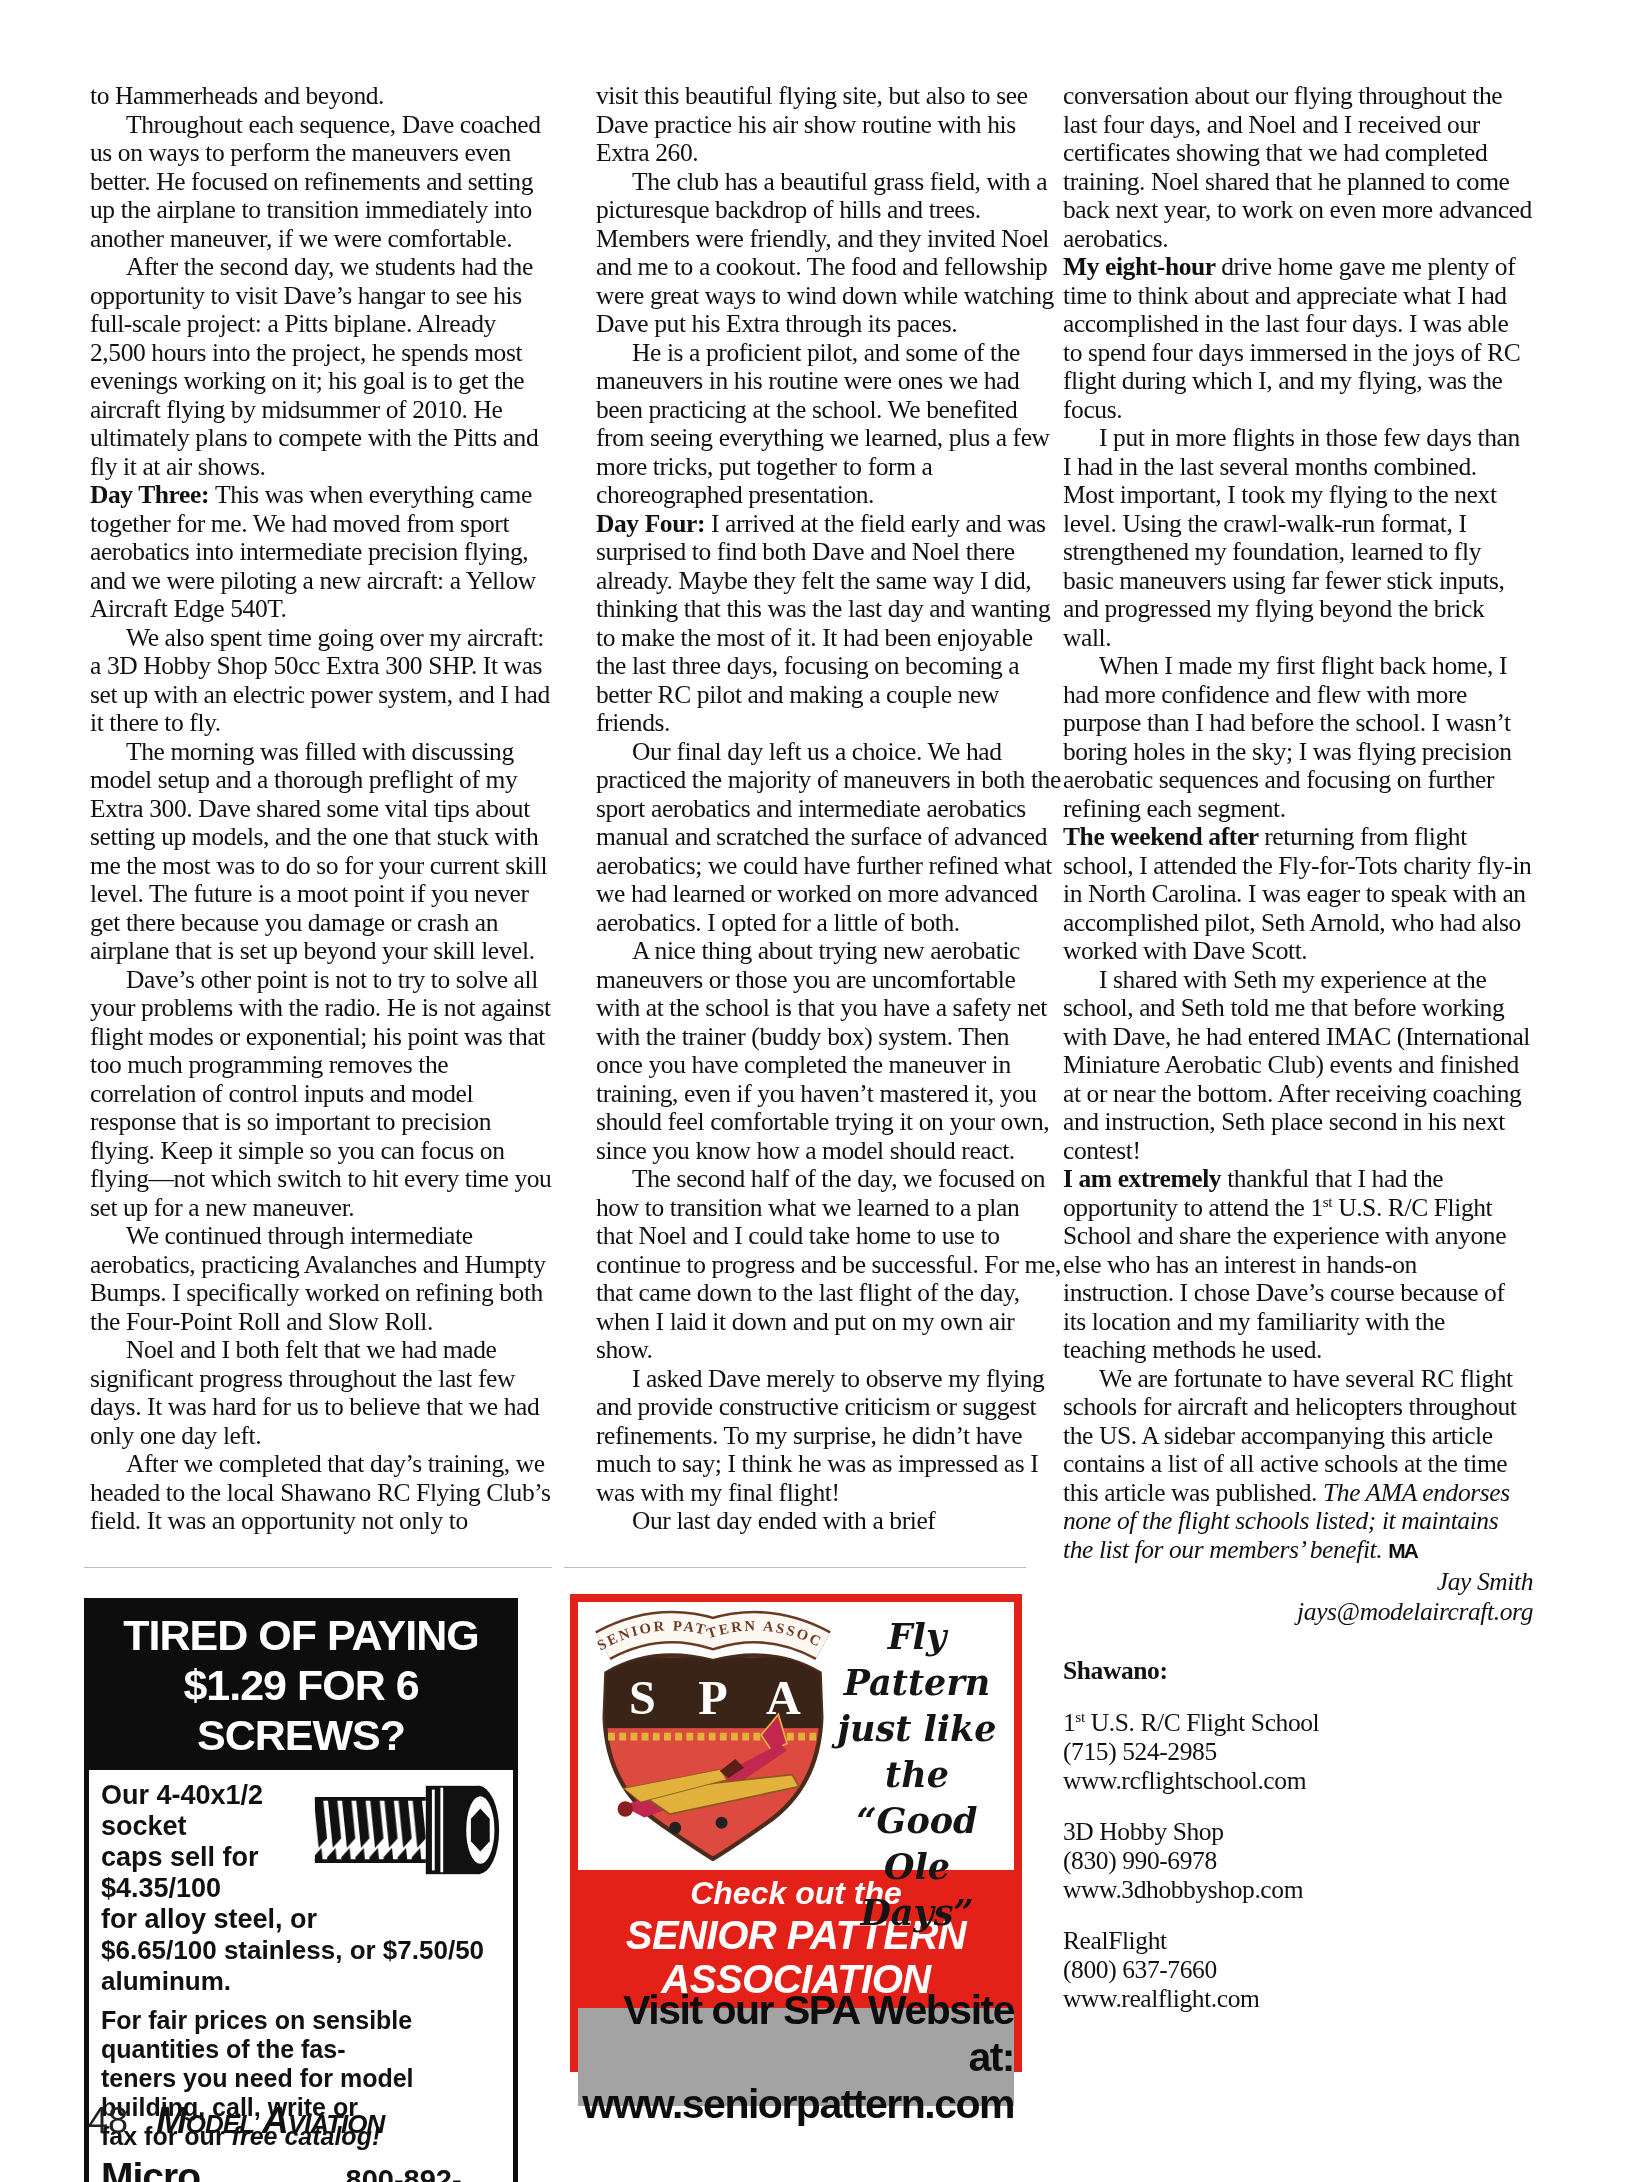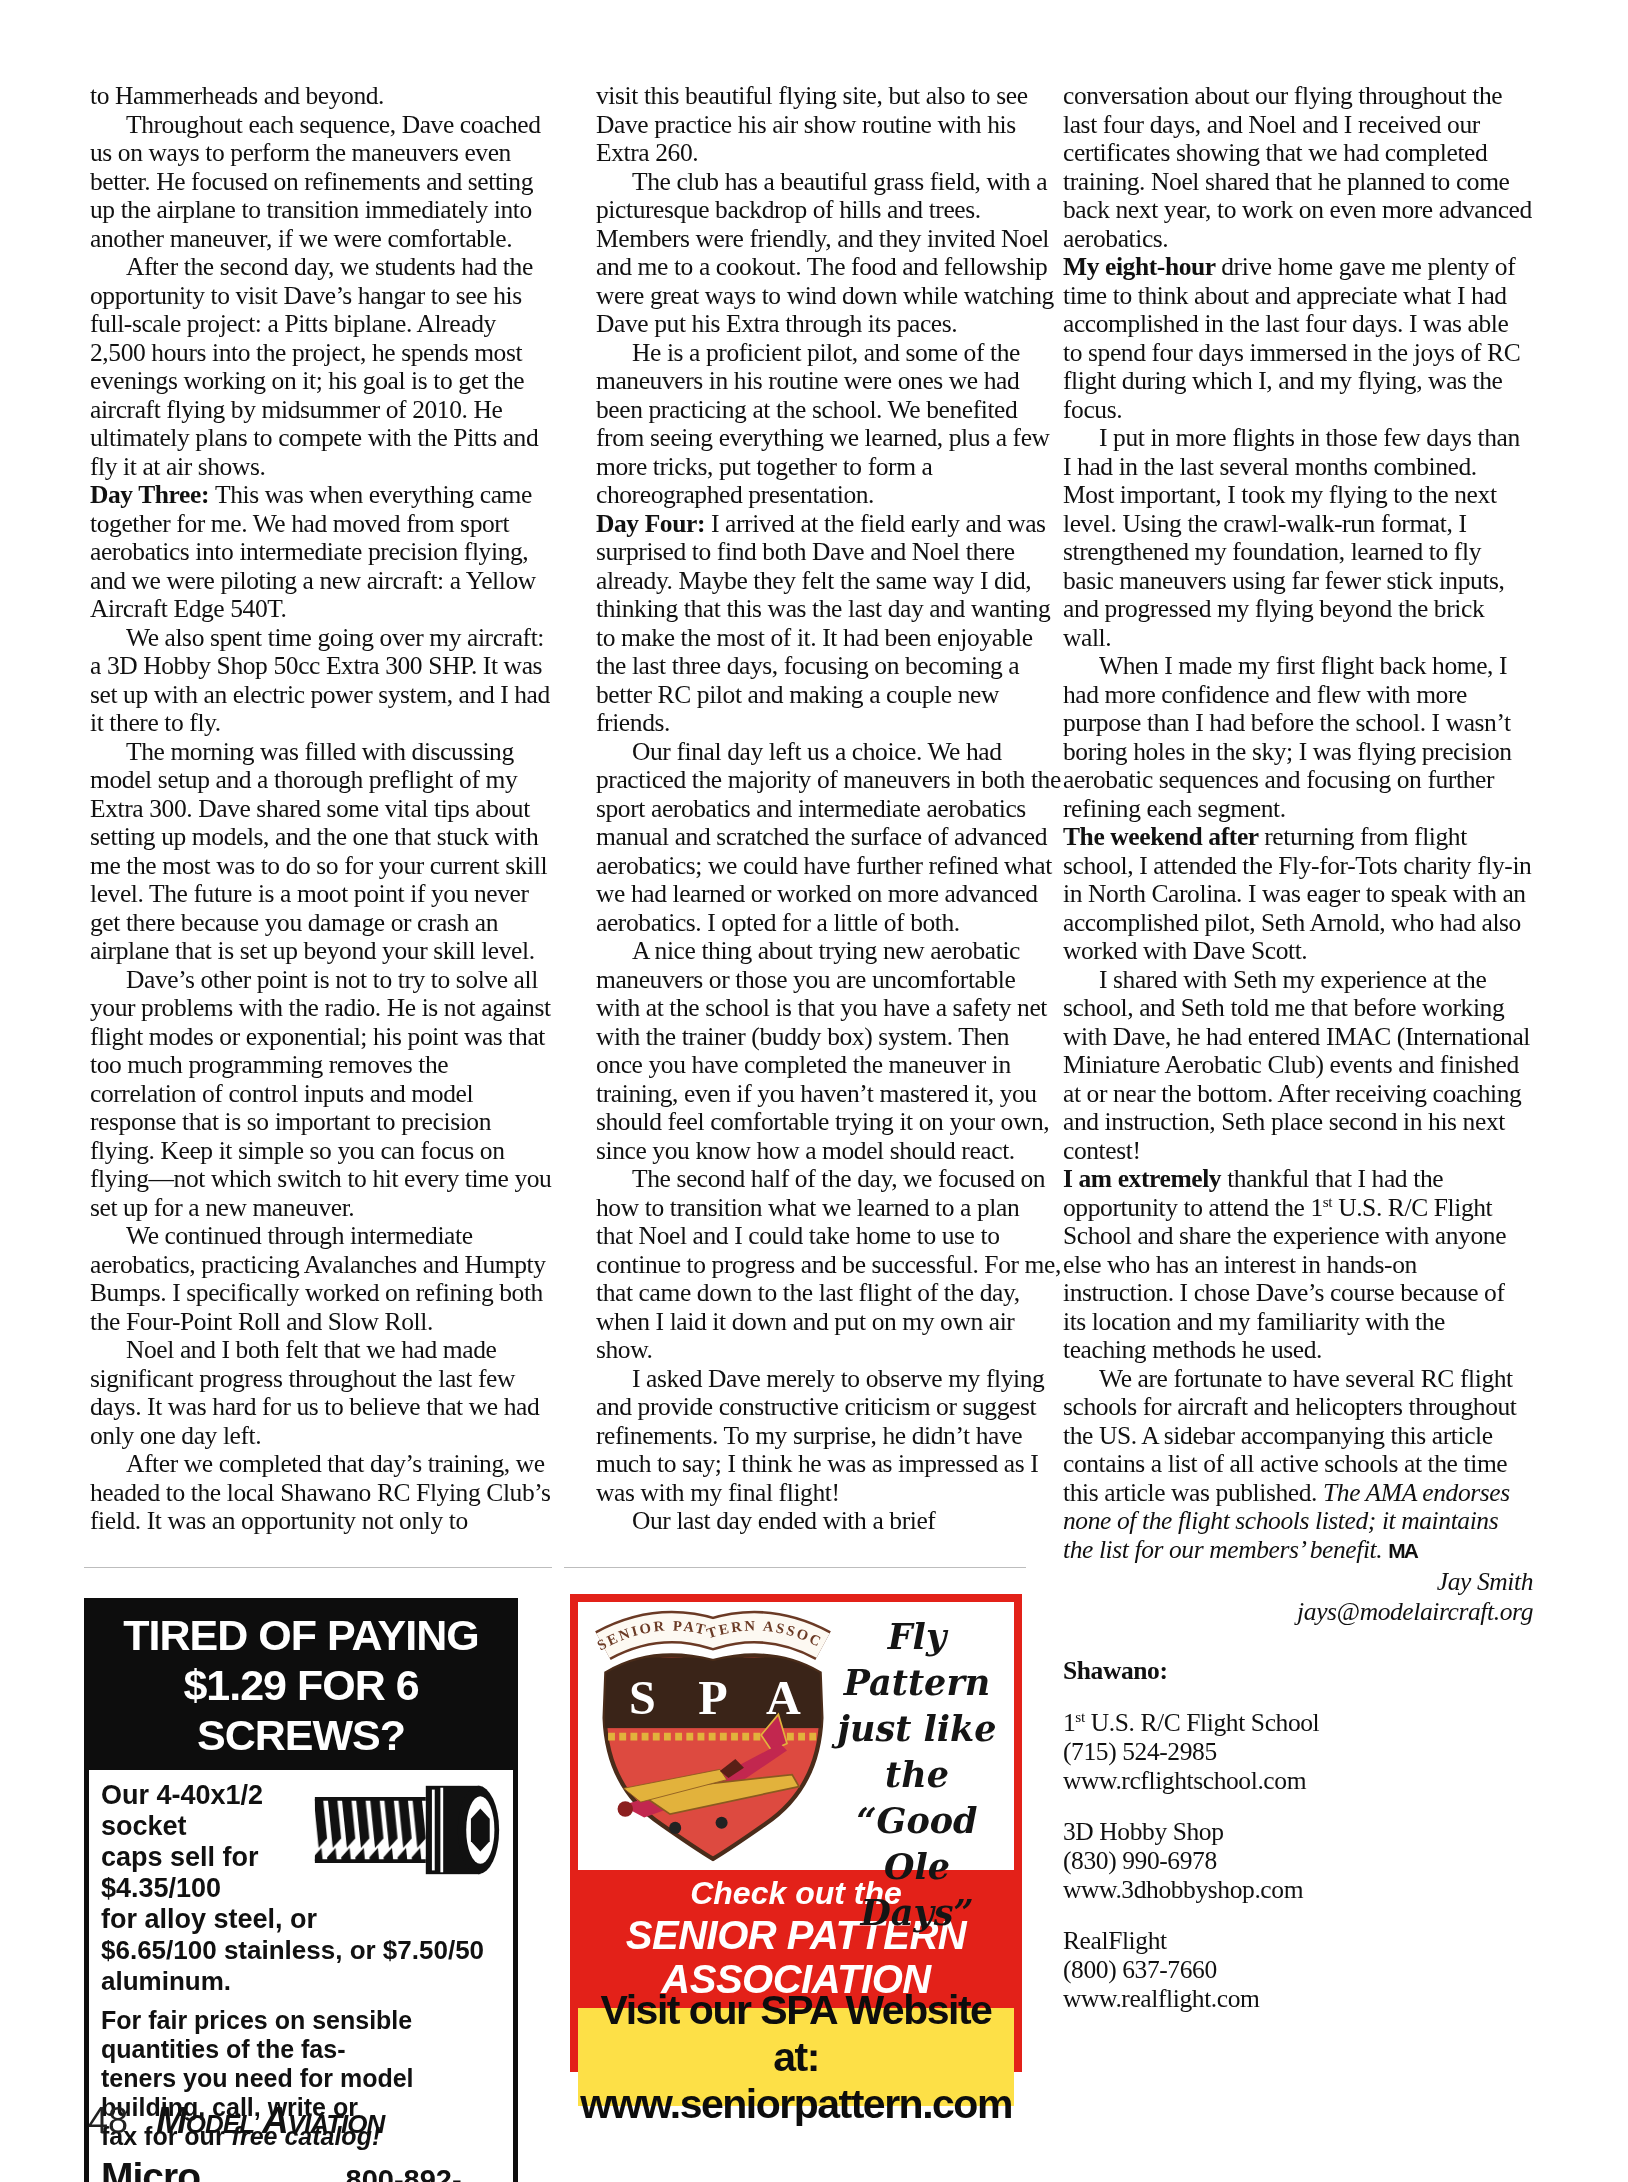--- a/index.html
+++ b/index.html
@@ -48,22 +48,22 @@
     background:var(--ad_red); padding:8px; box-sizing:border-box;
     font-family:"Liberation Sans",sans-serif; }
   .spa-top { background:#fff; height:268px; position:relative; }
   .spa-shield { position:absolute; left:4px; top:4px; }
   .spa-script { position:absolute; right:2px; top:12px; width:190px; text-align:center;
     font-family:"DejaVu Serif",serif; font-style:italic; font-weight:bold;
     font-size:35px; line-height:46px; color:#151515; }
   .spa-band { color:#fff; text-align:center; padding-top:3px; }
   .spa-band1 { font-size:32px; font-weight:bold; font-style:italic; line-height:40px; }
   .spa-band2 { font-size:40px; font-weight:900; font-style:italic; line-height:44px; letter-spacing:-0.5px; }
-  .spa-visit { background:#fde047; height:98px; margin-top:7px; display:flex; flex-direction:column;
-    justify-content:center; text-align:center; font-weight:900; font-size:41px;
+  .spa-visit { background:#a3a3a3; height:98px; margin-top:7px; display:flex; flex-direction:column;
+    justify-content:center; text-align:right; font-weight:900; font-size:41px;
     line-height:47px; letter-spacing:-1.5px; color:#0d0d0d; }
   
   .footer { position:absolute; left:88px; top:2100px; display:flex; align-items:flex-end; gap:28px; }
   .page-num { font-family:"Liberation Sans",sans-serif; font-size:36px; color:#222; }
   .mag-logo { font-family:"Liberation Sans",sans-serif; font-weight:900; font-style:italic;
     font-variant:small-caps; font-size:37px; letter-spacing:-1px; color:#111; }
 </style>
 </head>
 <body>
 

